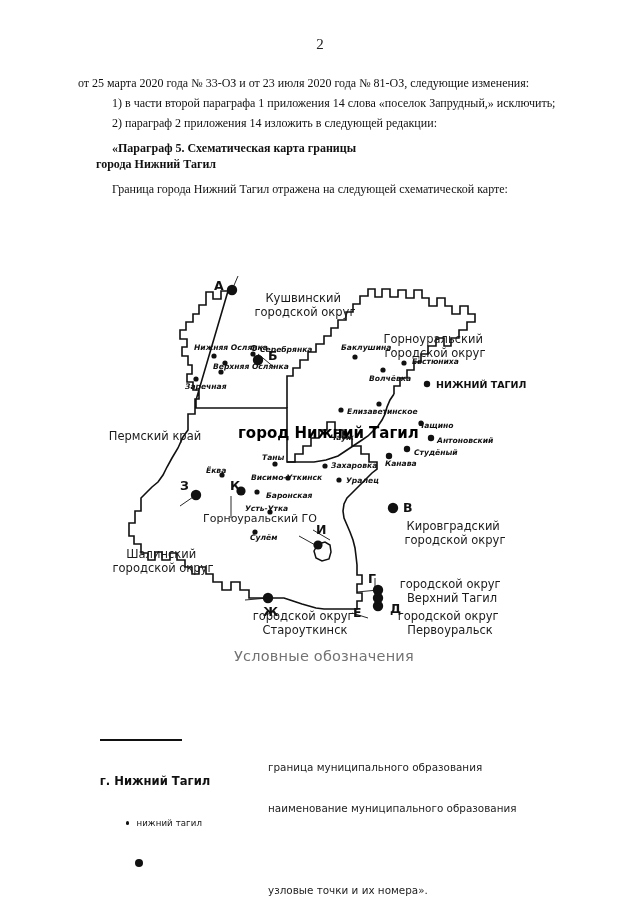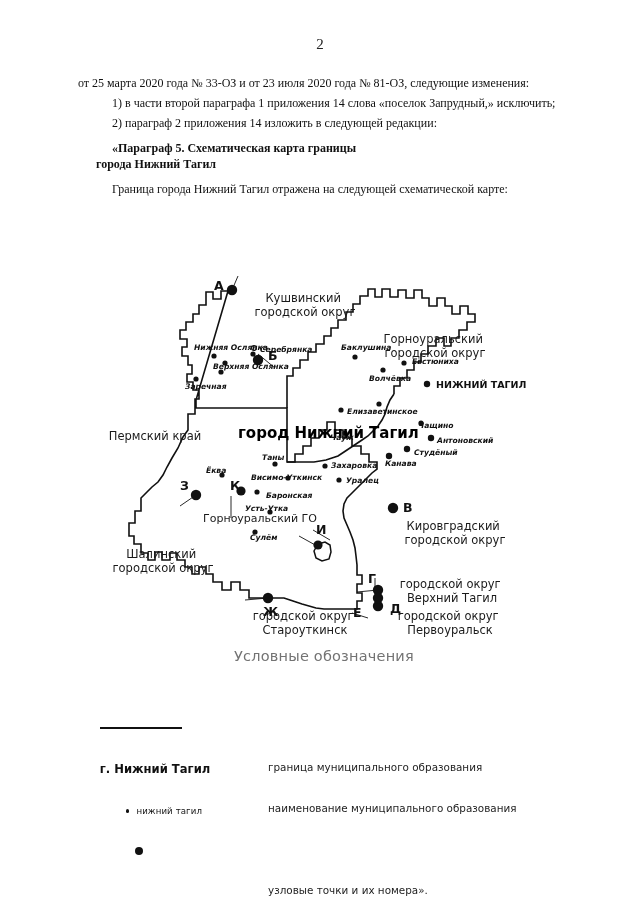--- a/index.html
+++ b/index.html
@@ -99,20 +99,21 @@
     width: 640px;
     height: 22px;
   }
   .legend-mark {
     position: absolute;
     left: 0;
     width: 272px;
     height: 22px;
     text-align: center;
     line-height: 22px;
+    margin-top: 12px;
   }
   .legend-desc {
     position: absolute;
     left: 268px;
     top: 0;
     font-size: 10.4px;
     line-height: 22px;
     color: #1d1d1d;
     white-space: nowrap;
     margin-top: 40px;

